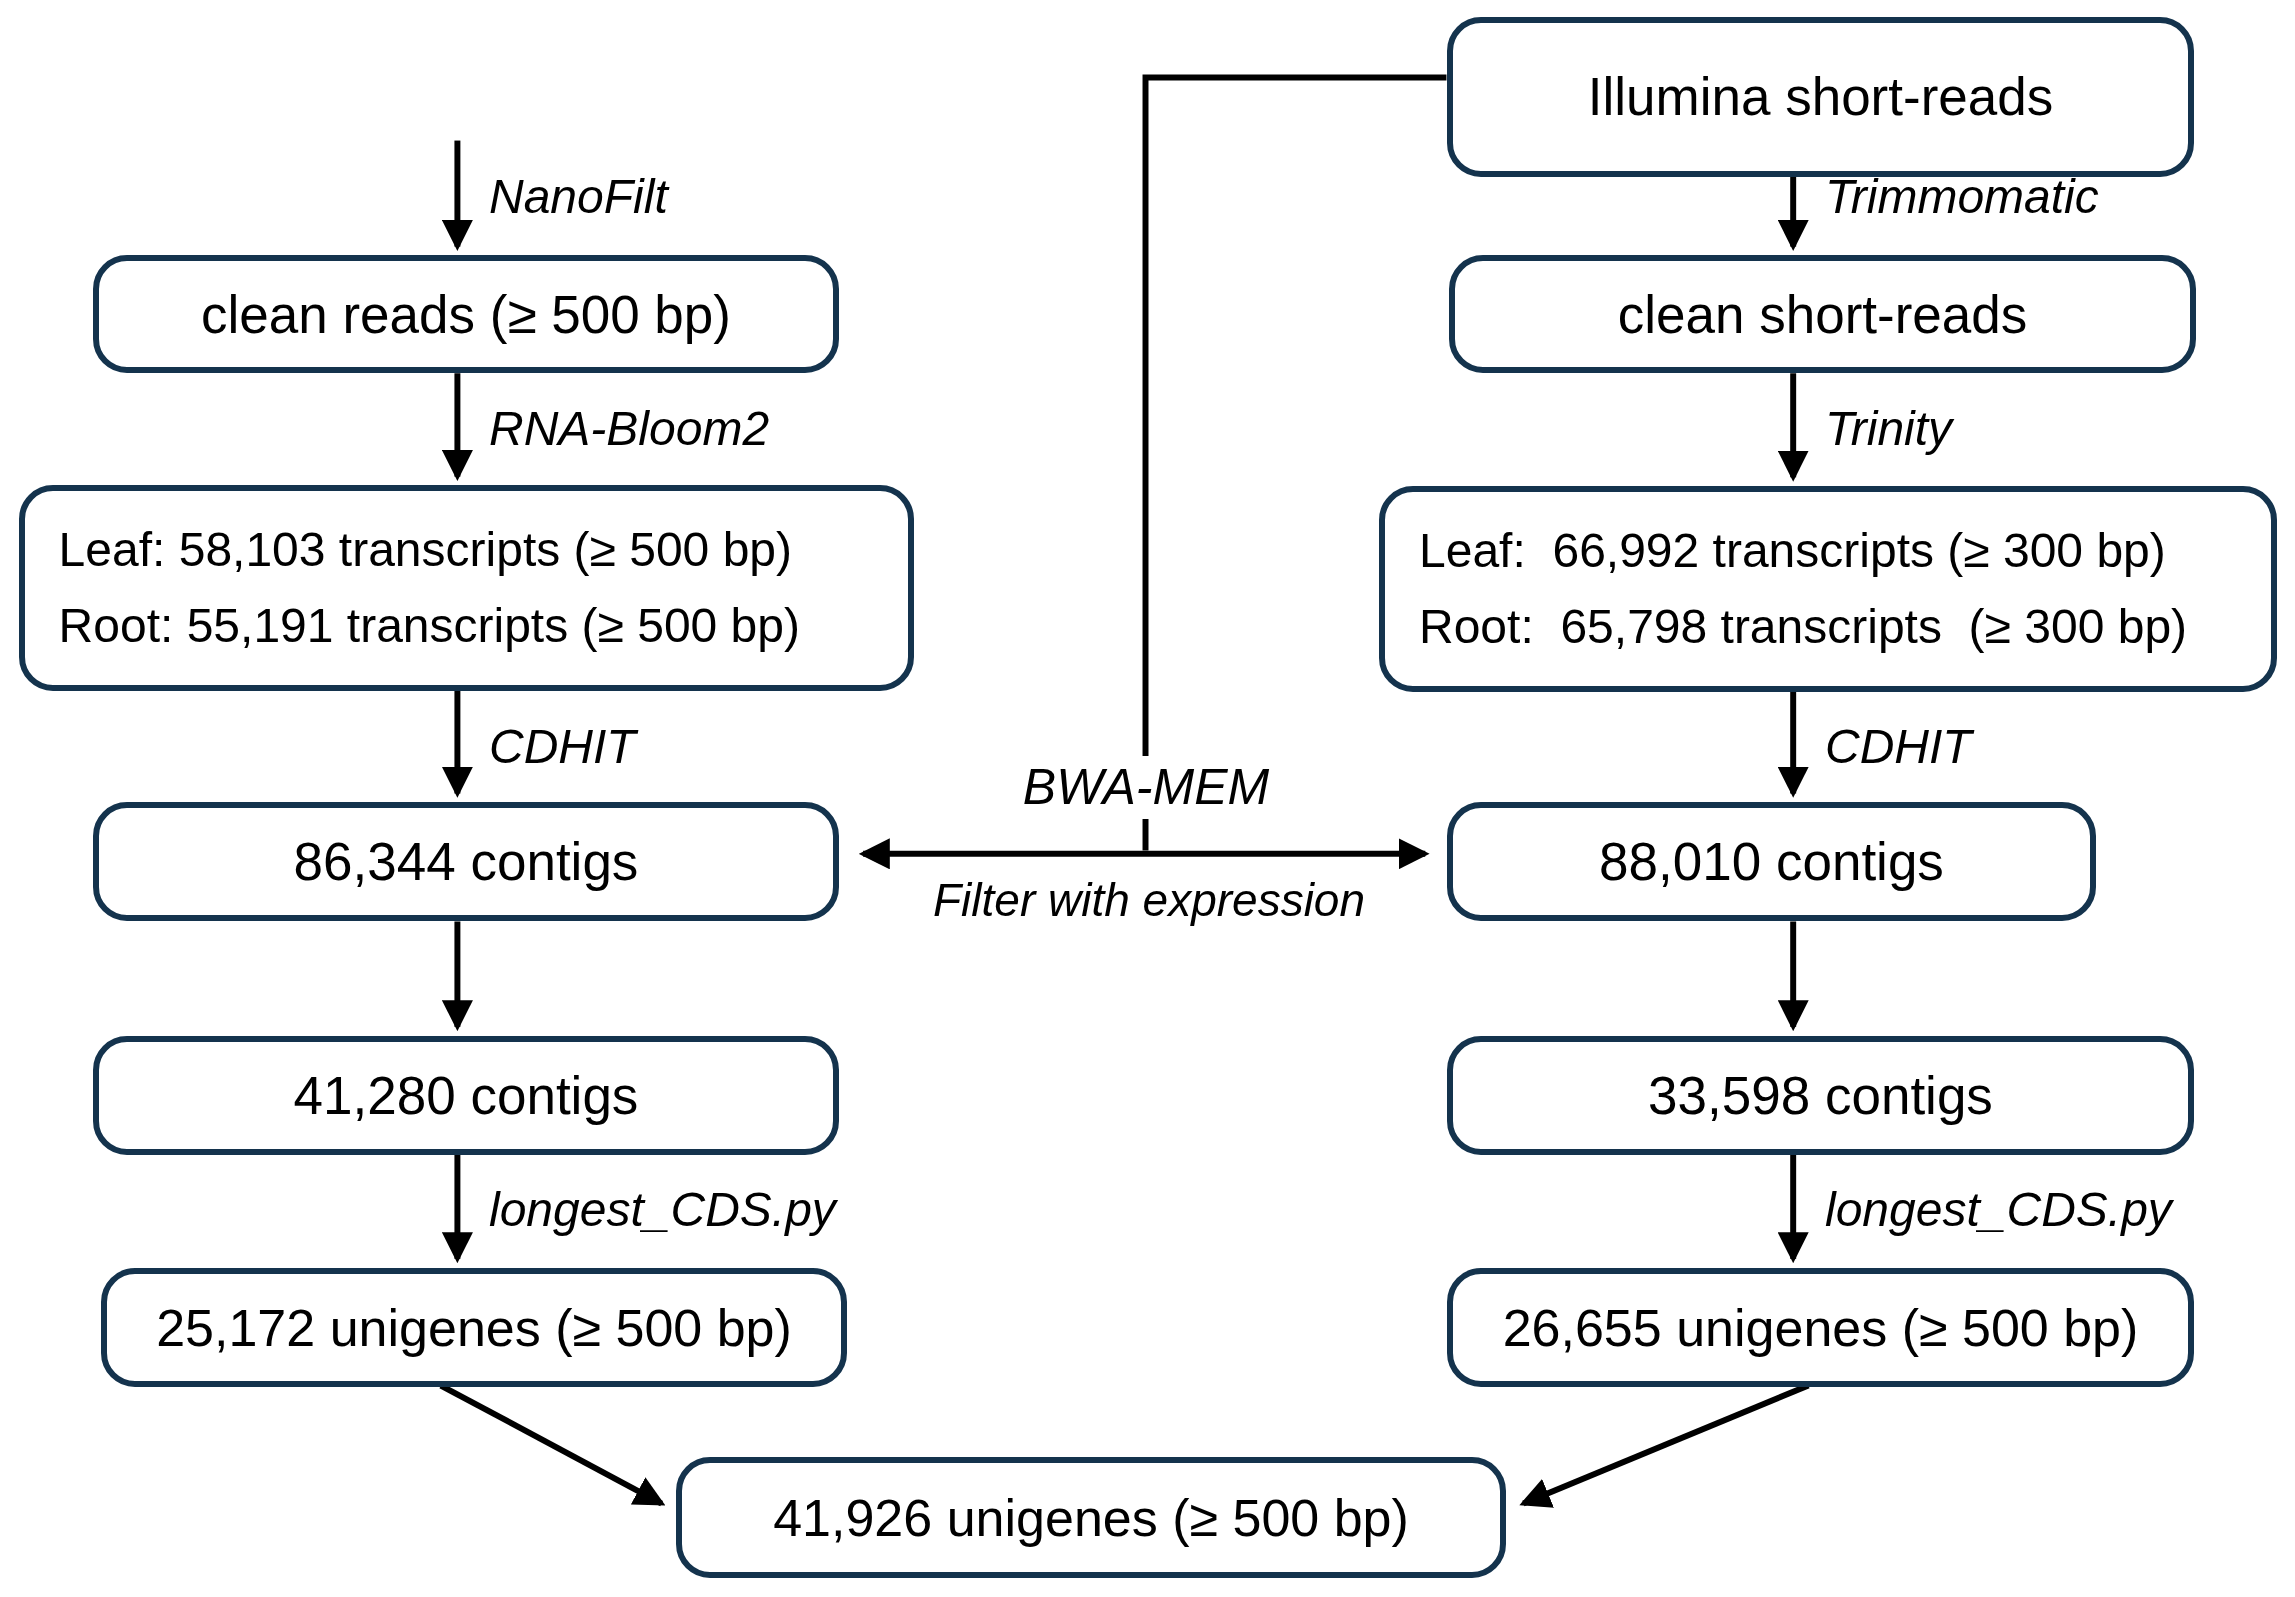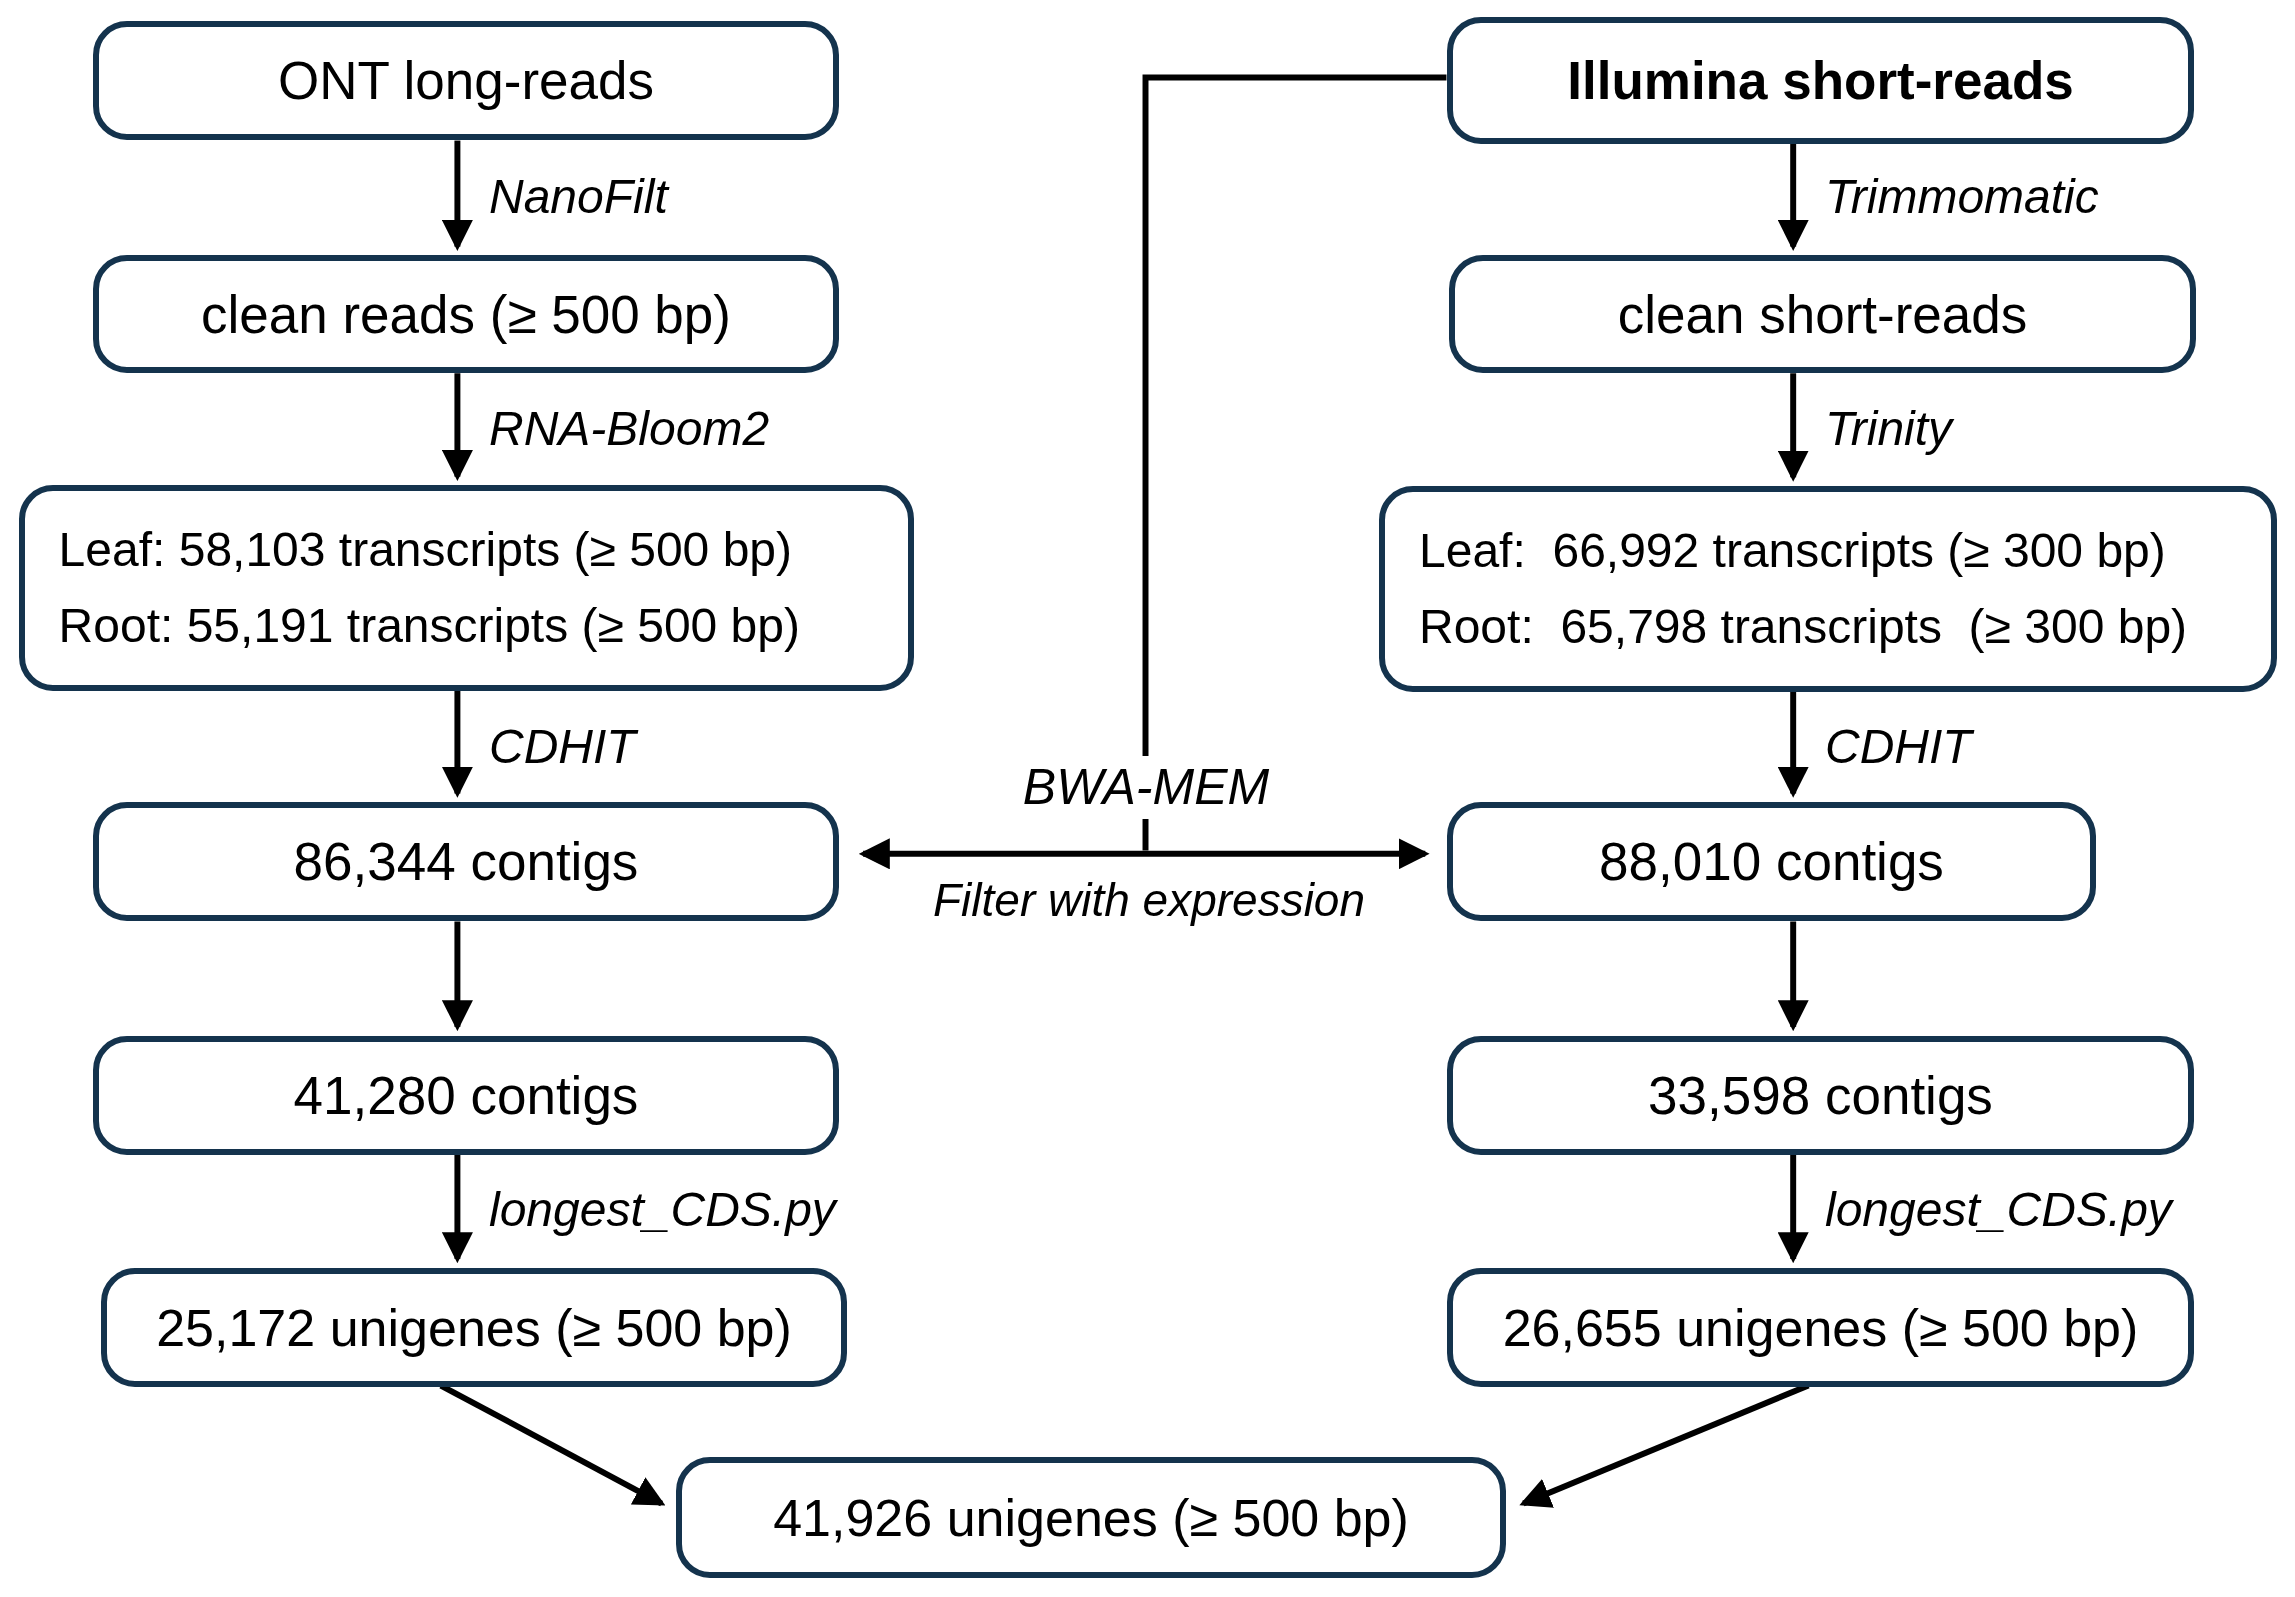--- a/index.html
+++ b/index.html
@@ -85,21 +85,20 @@
     <line x1="2705" y1="1742" x2="2705" y2="1899" marker-end="url(#ah)"></line>
 
     <polyline points="2182,117 1728,117 1728,1283"></polyline>
 
     <line x1="1302" y1="1288" x2="2150" y2="1288" marker-start="url(#ah)" marker-end="url(#ah)"></line>
 
     <line x1="665" y1="2090" x2="998" y2="2268" marker-end="url(#ah)"></line>
     <line x1="2728" y1="2090" x2="2298" y2="2268" marker-end="url(#ah)"></line>
   </svg>
 
-  <div class="box" style="left:93px;top:21px;width:746px;height:119px;">ONT long-reads</div>
 
   <div class="tool-label" style="left:489px;top:171px;">NanoFilt</div>
 
   <div class="box" style="left:93px;top:255px;width:746px;height:118px;">clean reads (≥ 500 bp)</div>
 
   <div class="tool-label" style="left:489px;top:403px;">RNA-Bloom2</div>
 
   <div class="box two-line" style="left:18.6px;top:485px;width:895px;height:206px;">
     <span>Leaf: 58,103 transcripts (≥ 500 bp)</span>
     <span>Root: 55,191 transcripts (≥ 500 bp)</span>
@@ -108,21 +107,21 @@
   <div class="tool-label" style="left:489px;top:721px;">CDHIT</div>
 
   <div class="box" style="left:93px;top:802px;width:746px;height:119px;">86,344 contigs</div>
 
   <div class="box" style="left:93px;top:1036px;width:746px;height:119px;">41,280 contigs</div>
 
   <div class="tool-label" style="left:489px;top:1184px;">longest_CDS.py</div>
 
   <div class="box" style="left:101px;top:1268px;width:746px;height:119px;font-size:52px;">25,172 unigenes (≥ 500 bp)</div>
 
-  <div class="box" style="left:1447px;top:16.6px;width:747px;height:127px;font-weight:bold;">Illumina short-reads</div>
+  <div class="box" style="left:1447px;top:16.6px;width:747px;height:160px;">Illumina short-reads</div>
 
   <div class="tool-label" style="left:1825px;top:171px;">Trimmomatic</div>
 
   <div class="box" style="left:1449px;top:255px;width:747px;height:118px;">clean short-reads</div>
 
   <div class="tool-label" style="left:1825px;top:403px;">Trinity</div>
 
   <div class="box two-line" style="left:1379px;top:486px;width:898px;height:206px;text-align:center;">
     <span>Leaf:  66,992 transcripts (≥ 300 bp)</span>
     <span>Root:  65,798 transcripts  (≥ 300 bp)</span>

